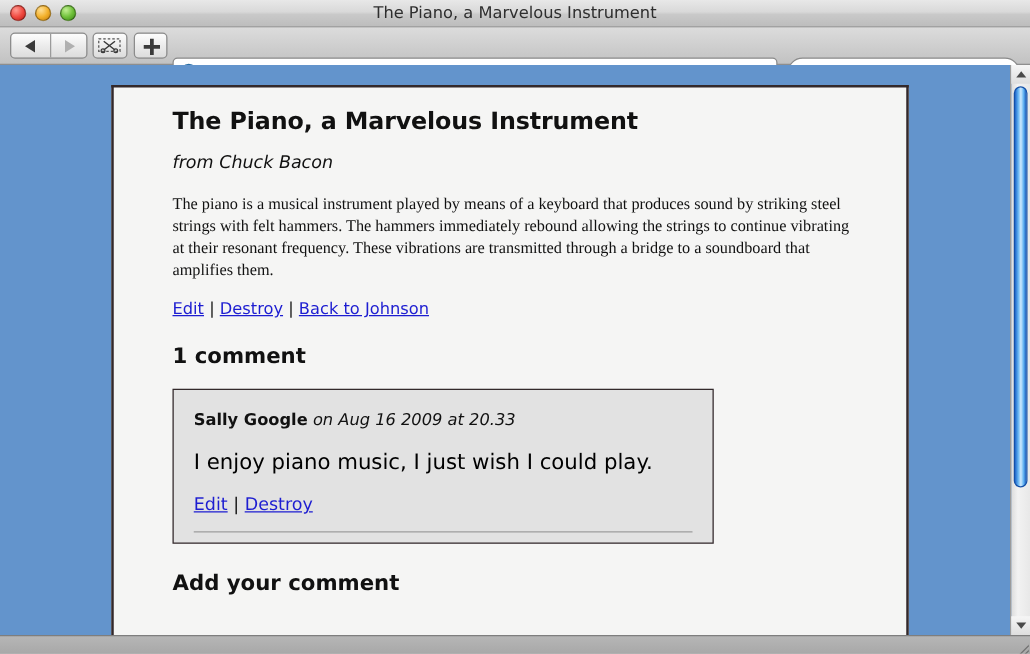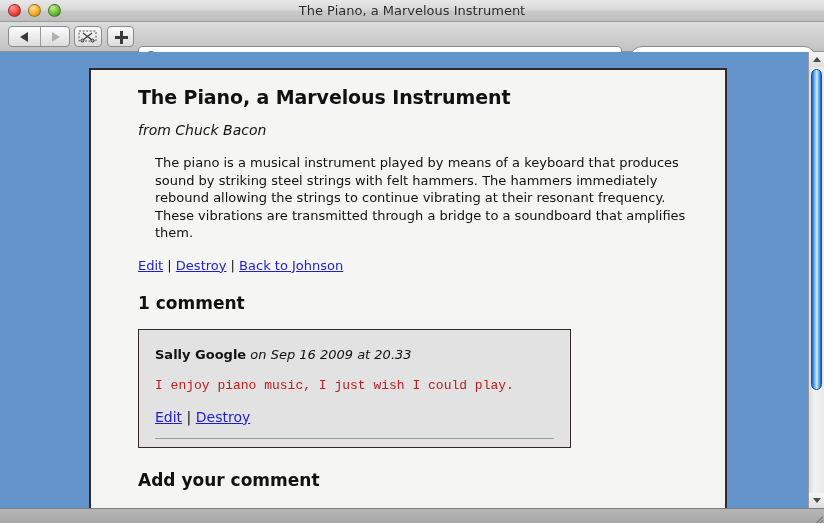--- a/index.html
+++ b/index.html
@@ -173,23 +173,24 @@
   }
   p.author {
     font-style: italic;
     font-size: 14px;
     margin: 14px 0 0 0;
     color: #111;
   }
   p.body {
     font-size: 13px;
     line-height: 17.5px;
-    margin: 16px 0 0 17px;
+    margin: 16px 0 0 0;
     color: #111;
     max-width: 545px;
+    font-family: Liberation Serif, serif;
   }
   p.actions {
     font-size: 13px;
     margin: 16px 0 0 0;
     color: #111;
   }
   h2.sub {
     font-size: 17px;
     font-weight: bold;
     margin: 20px 0 0 0;
@@ -200,21 +201,21 @@
     margin-top: 16px;
     width: 433px;
     background: #e2e2e2;
     border: 1px solid #33292b;
     box-sizing: border-box;
     padding: 17px 16px 8px 16px;
   }
   .comment .meta { font-size: 13px; margin: 0; color: #111; }
   .comment .meta b { font-weight: bold; }
   .comment .meta i { font-style: italic; }
-  .comment .text { font-size: 13px; margin: 16px 0 0 0; color: #b91c1c; font-family: Liberation Mono, monospace; }
+  .comment .text { font-size: 17px; margin: 16px 0 0 0; color: #000000; }
   .comment .clinks { font-size: 14px; margin: 16px 0 0 0; color: #111; }
   .comment hr {
     border: none; border-top: 1px solid #9d9d9d;
     margin: 13px 0 0 0;
   }
 
   h2.addc {
     font-size: 17px; font-weight: bold;
     margin: 22px 0 0 0; color: #111;
   }
@@ -329,21 +330,21 @@
       <p class="body">The piano is a musical instrument played by means of a keyboard that produces sound by striking steel strings with felt hammers. The hammers immediately rebound allowing the strings to continue vibrating at their resonant frequency. These vibrations are transmitted through a bridge to a soundboard that amplifies them.</p>
 
       <p class="actions">
         <a class="lnk" href="#">Edit</a><span> | </span><a class="lnk" href="#">Destroy</a><span> | </span><a class="lnk" href="#">Back to Johnson</a>
       </p>
 
       <h2 class="sub">1 comment</h2>
 
       <div class="comment">
         <p class="meta">
-          <b>Sally Google</b><i> on Sep 16 2009 at 20.33</i>
+          <b>Sally Google</b><i> on Aug 16 2009 at 20.33</i>
         </p>
         <p class="text">I enjoy piano music, I just wish I could play.</p>
         <p class="clinks">
           <a class="lnk" href="#">Edit</a><span> | </span><a class="lnk" href="#">Destroy</a>
         </p>
         <hr>
       </div>
 
       <h2 class="addc">Add your comment</h2>
 

